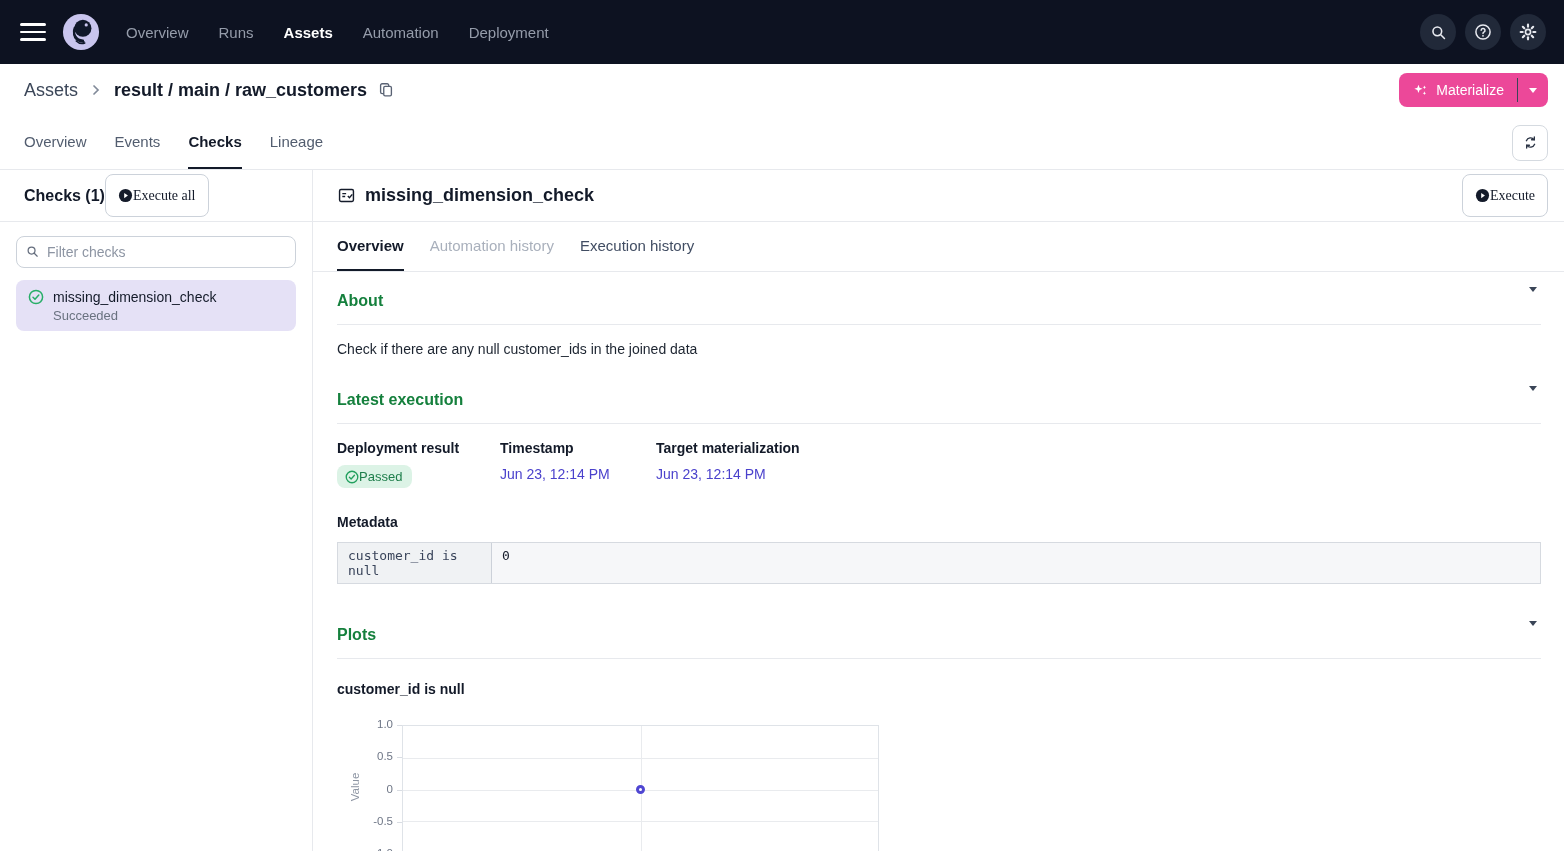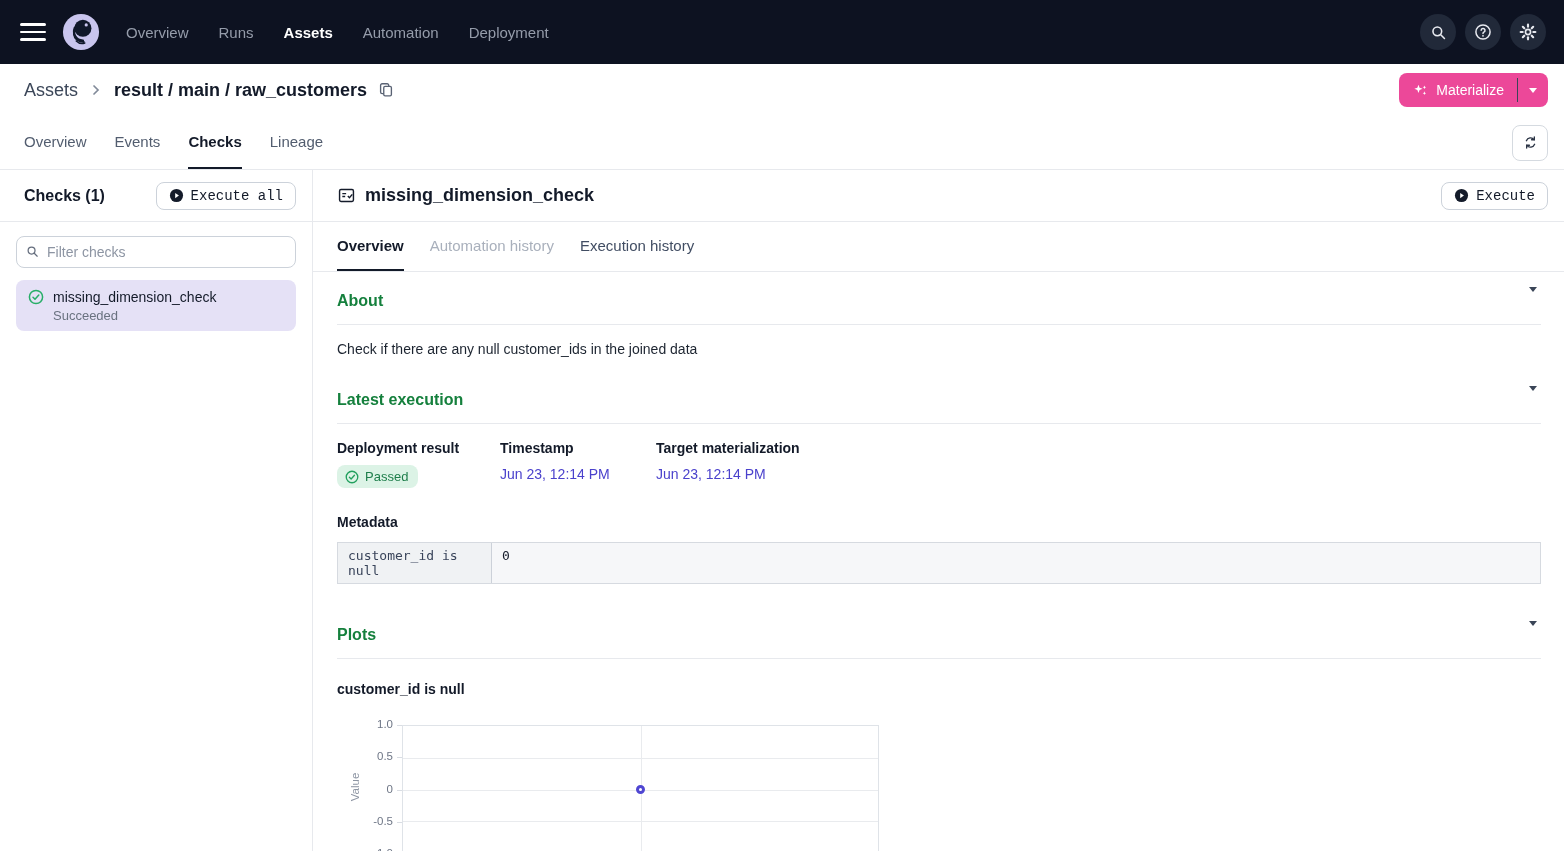--- a/index.html
+++ b/index.html
@@ -30,23 +30,23 @@
   .materialize-caret { width:30px; display:flex; align-items:center; justify-content:center; cursor:pointer; }
   .caret-down { width:0; height:0; border-left:4px solid transparent; border-right:4px solid transparent; border-top:5px solid currentColor; }
   
   .tabs-row { height:54px; display:flex; align-items:stretch; padding:0 16px 0 24px; border-bottom:1px solid #e7e9ed; }
   .tab { display:flex; align-items:center; margin-right:28px; font-size:15px; color:#525d6f; cursor:pointer; border-bottom:2px solid transparent; font-weight:500; }
   .tab.active { color:#131a29; font-weight:700; border-bottom-color:#131a29; }
   .refresh-btn { margin-left:auto; align-self:center; width:36px; height:36px; border:1px solid #d5dae0; border-radius:8px; background:#fff; display:flex; align-items:center; justify-content:center; cursor:pointer; }
   
   .main { display:flex; height:681px; }
   .left-pane { width:313px; border-right:1px solid #e7e9ed; flex-shrink:0; }
-  .pane-header { height:52px; display:flex; align-items:center; justify-content:space-between; padding:0 16px 0 24px; border-bottom:1px solid #e7e9ed; }
+  .pane-header { height:52px; display:flex; align-items:center; justify-content:flex-start; padding:0 16px 0 24px; border-bottom:1px solid #e7e9ed; }
   .pane-title { font-size:16px; font-weight:700; color:#131a29; }
-  .btn { display:inline-flex; align-items:center; gap:7px; height:28px; padding:0 12px; background:#fff; border:1px solid #ccd2da; border-radius:8px; font-size:14px; color:#131a29; cursor:pointer; font-family:Liberation Mono, monospace; }
+  .btn { display:inline-flex; align-items:center; gap:0; height:43px; padding:0 12px; background:#fff; border:1px solid #ccd2da; border-radius:8px; font-size:14px; color:#131a29; cursor:pointer; font-family:Liberation Serif, serif; }
   .filter-wrap { margin:14px 16px 0 16px; position:relative; }
   .filter-input { width:100%; height:32px; border:1px solid #ccd2da; border-radius:8px; padding:0 10px 0 30px; font-size:14px; color:#131a29; font-family:inherit; outline:none; }
   .filter-input::placeholder { color:#8d95a3; }
   .filter-icon { position:absolute; left:9px; top:8px; }
   .check-item { margin:12px 16px 0 16px; background:#e5e1f6; border-radius:8px; padding:9px 12px 8px 12px; cursor:pointer; }
   .check-item-top { display:flex; align-items:center; gap:9px; }
   .check-item-name { font-size:14px; color:#131a29; }
   .check-item-status { font-size:13px; color:#6a7280; margin:3px 0 0 25px; }
   
   .right-pane { flex:1; display:flex; flex-direction:column; overflow:hidden; }
@@ -60,21 +60,21 @@
   .content { padding:14px 23px 0 24px; flex:1; }
   .section-head { display:flex; align-items:center; justify-content:space-between; padding:4px 0 12px 0; border-bottom:1px solid #e7e9ed; }
   .section-title { font-size:16px; font-weight:700; color:#15803d; }
   .section-caret { color:#3a4557; cursor:pointer; padding:2px 4px; }
   .about-text { font-size:14px; color:#1c2430; margin-top:16px; }
   .sec-latest { margin-top:28px;gap:44px; }
   .exec-cols { display:flex; margin-top:16px; }
   .exec-col-1 { width:163px; }
   .exec-col-2 { width:156px; }
   .exec-col-head { font-size:14px; font-weight:700; color:#131a29; margin-bottom:9px; }
-  .badge-pass { display:inline-flex; align-items:center; gap:6px; background:#dcf3e6; color:#1e7e4b; border-radius:8px; padding:4px 10px 4px 8px; font-size:13px; }
+  .badge-pass { display:inline-flex; align-items:center; background:#dcf3e6; color:#1e7e4b; border-radius:8px; padding:4px 10px 4px 8px; font-size:13px; }
   .ts-link { font-size:14px; color:#4a41cc; cursor:pointer; }
   .meta-heading { font-size:14px; font-weight:700; color:#131a29; margin-top:26px; }
   .meta-table { margin-top:12px; display:flex; border:1px solid #d6dae0; font-family:"DejaVu Sans Mono","Liberation Mono",monospace; font-size:13px; }
   .meta-key { width:154px; flex-shrink:0; background:#f0f2f4; color:#39445a; padding:5px 10px; border-right:1px solid #ccd1d9; }
   .meta-val { flex:1; background:#f6f7f9; color:#131a29; padding:5px 10px; }
   .sec-plots { margin-top:36px; }
   .plot-title { font-size:14px; font-weight:700; color:#131a29; margin-top:22px; }
   
   .chart-wrap { position:relative; margin-top:26px; height:170px; }
   .chart-ylabel { position:absolute; left:-32px; top:58px; width:100px; text-align:center; font-size:11.5px; color:#8d95a3; transform:rotate(-90deg); }

